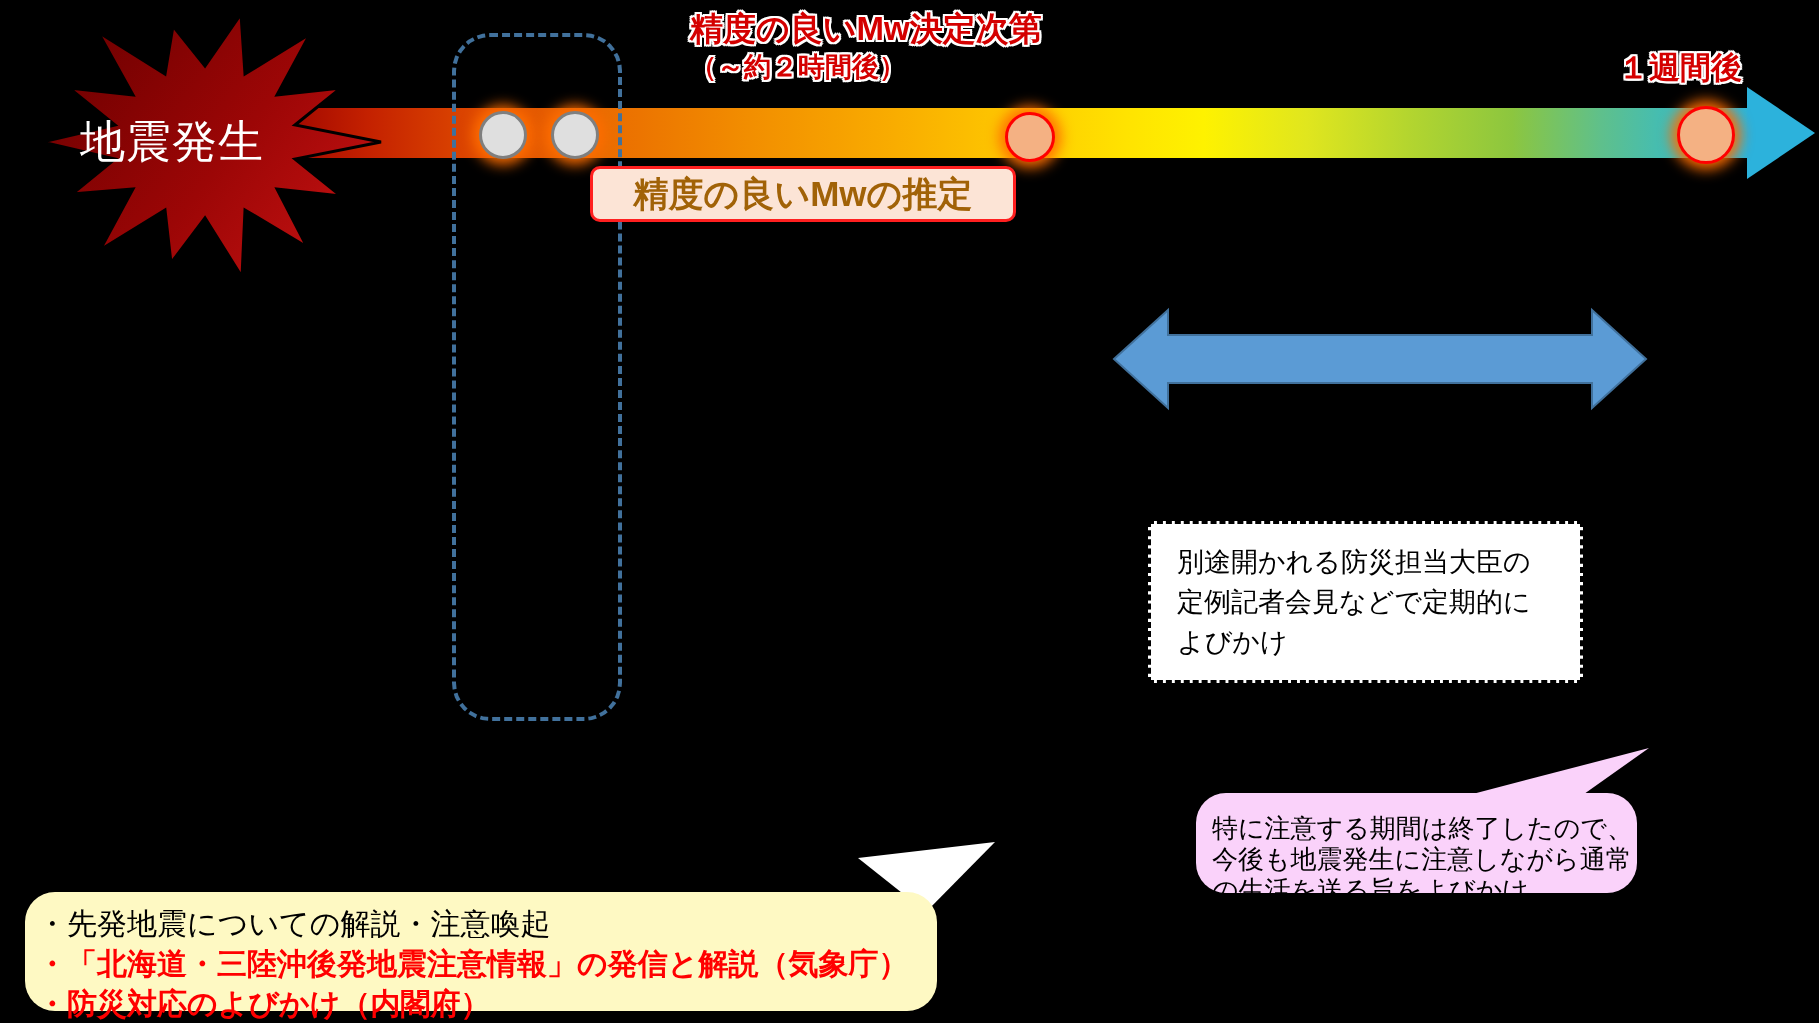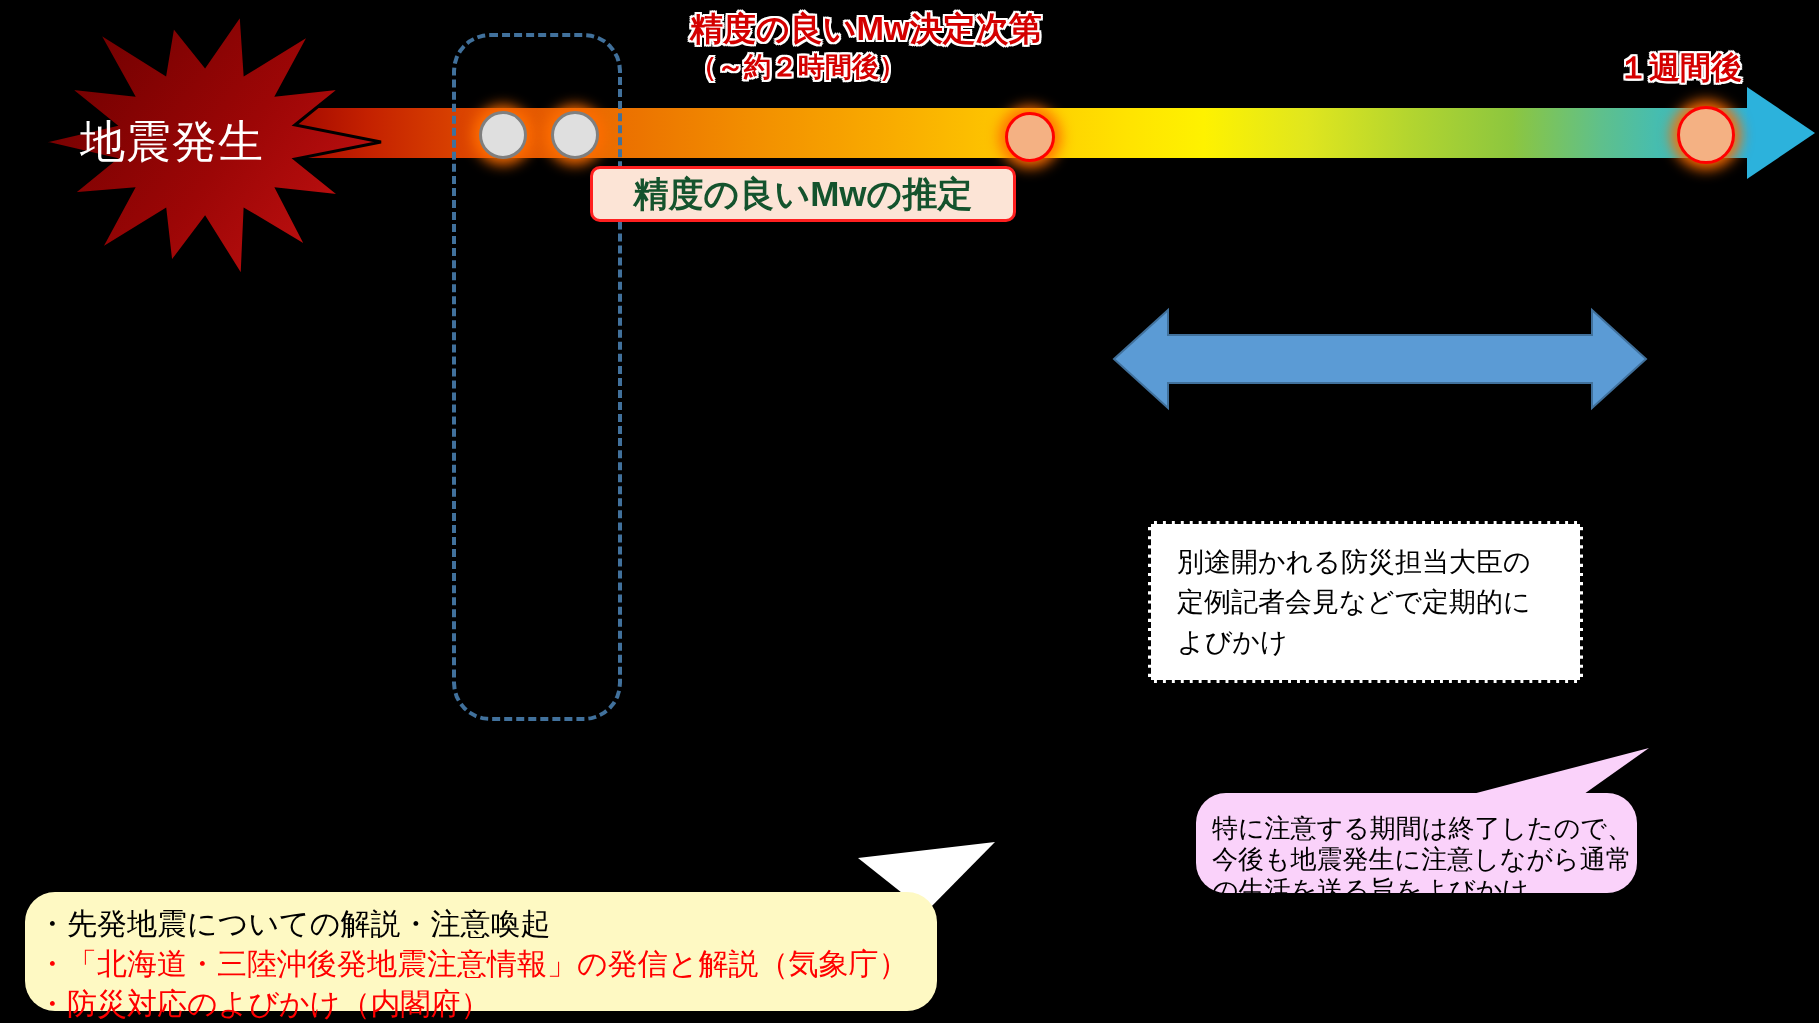--- a/index.html
+++ b/index.html
@@ -54,21 +54,21 @@
   }
   .mw-decision{left:690px;top:10px;width:490px;font-size:33px;line-height:38px;}
   .mw-decision .ln2{font-size:27px;}
   .one-week{left:1618px;top:47px;width:180px;font-size:31px;}
 
   
   .mw-estimation-box{
     left:590px;top:166px;width:420px;height:50px;
     background:#FCE4D6;border:3px solid #ff1f1f;border-radius:10px;
     display:flex;align-items:center;justify-content:center;
-    color:#14532d;font-size:35px;font-weight:bold;z-index:8;
+    color:#a16207;font-size:35px;font-weight:bold;z-index:8;
   }
 
   
   .overlay-svg{left:0;top:0;z-index:5;}
 
   
   .briefing-box{
     left:1148px;top:521px;width:435px;height:162px;box-sizing:border-box;
     background:#fff;border:3px dashed #000;
     padding:18px 0 0 26px;
@@ -84,21 +84,21 @@
   }
 
   
   .info-bubble{
     left:25px;top:892px;width:912px;height:119px;box-sizing:border-box;
     background:#fef9c3;border-radius:30px;
     padding:12px 0 0 12px;
     font-size:30px;line-height:40px;z-index:8;
   }
   .info-line-black{color:#000;font-weight:normal;}
-  .info-line-red{color:#ff0000;font-weight:normal;}
+  .info-line-red{color:#ff0000;font-weight:bold;}
 </style>
 </head>
 <body>
 
 <div class="stage">
 
   <div class="abs dashed-window"></div>
 
   <div class="abs timeline-bar"></div>
   <div class="abs timeline-arrowhead"></div>

